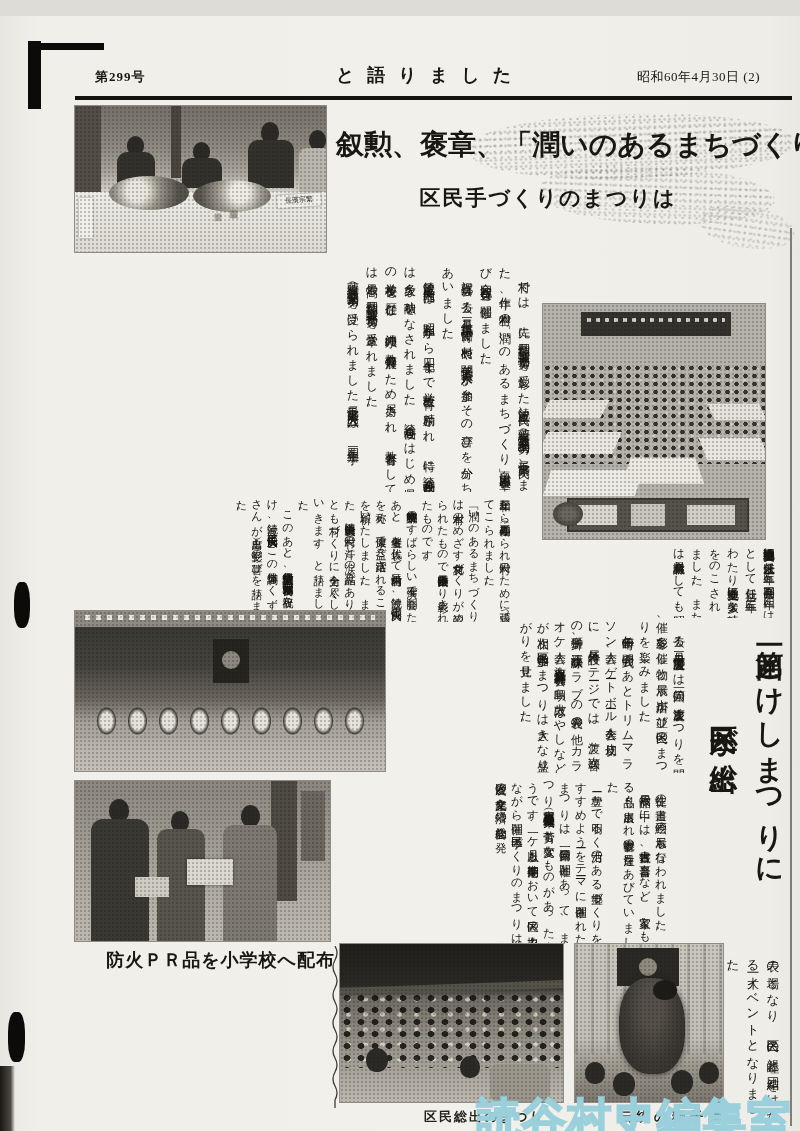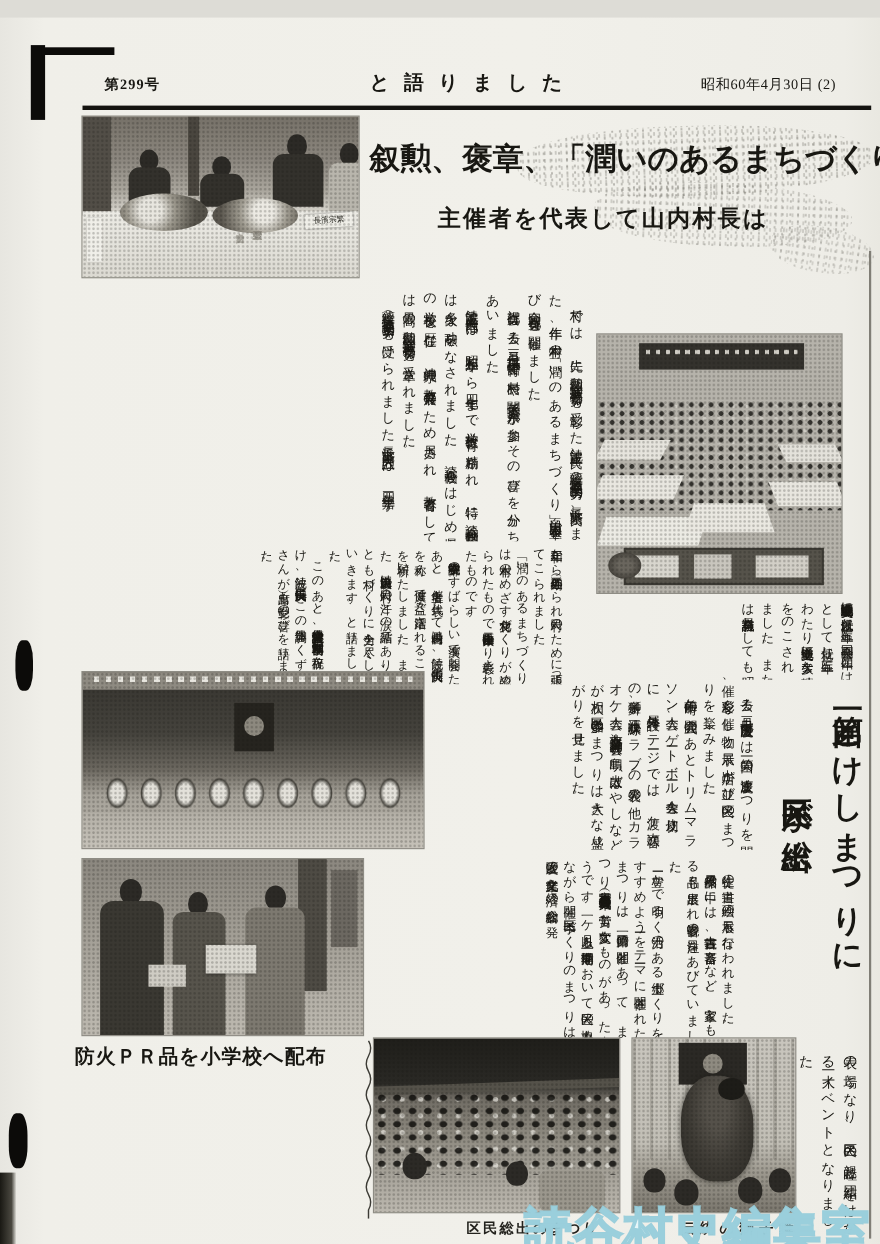--- a/index.html
+++ b/index.html
@@ -37,22 +37,22 @@
   .a1-band1 { top:243px; left:75px;  width:458px; height:233px; font-size:12px; line-height:19px; letter-spacing:1.4px; }
   .a1-under { top:524px; left:515px; width:263px; height:78px;  font-size:11.5px; line-height:18px; letter-spacing:0px; }
   .a1-band2 { top:476px; left:75px;  width:437px; height:130px; font-size:11px; line-height:15.5px; letter-spacing:0px; }
 
   .a2-hl1 { top:612px; left:690px; width:102px; height:310px; font-size:28px; font-weight:bold; letter-spacing:2px; line-height:46px; }
   .a2-hl1 .hl2 { padding-top:76px; }
   .a2-band1 { top:597px; left:388px; width:299px; height:160px; font-size:12px; line-height:17px; letter-spacing:1px; }
   .a2-band2 { top:758px; left:333px; width:336px; height:177px; font-size:11.5px; line-height:16px; letter-spacing:0.5px; }
   .a2-tail  { top:934px; left:715px; width:68px;  height:182px; font-size:12.5px; line-height:20px; letter-spacing:1.5px; }
 
-  .a3-headline { top:932px; left:68px; width:244px; font-size:18px; font-weight:bold; letter-spacing:1px;
-                 font-family:"Liberation Sans","DejaVu Sans",sans-serif; white-space:nowrap; }
+  .a3-headline { top:932px; left:91px; width:244px; font-size:18px; font-weight:bold; letter-spacing:1px;
+                 font-family:"Liberation Sans","DejaVu Sans",sans-serif; white-space:nowrap;text-align:right; }
   .a3-body { top:968px; left:78px; width:251px; height:125px; font-size:12.5px; line-height:17px; letter-spacing:0.5px; text-align:justify; }
   .wavy { top:930px; left:330px; }
 
   
   .ph { position:absolute; overflow:hidden; background:#b6b3ab; box-shadow:0 0 0 1px #8e8c84; }
   .ph::after { content:""; position:absolute; inset:0;
     background-image:radial-gradient(rgba(20,20,16,.22) 1px,transparent 1.25px);
     background-size:4px 4px; pointer-events:none; }
   .ph > div { position:absolute; }
   .blob { border-radius:50%; }
@@ -111,21 +111,21 @@
     <div class="nameplate" style="left:202px;top:88px;width:44px;height:13px;">長濱宗繁</div>
     <div class="ph-vlabel" style="left:152px;top:96px;font-size:9px;opacity:.75;height:48px;">藍綬褒章</div>
     <div class="ph-vlabel" style="left:136px;top:100px;font-size:8px;opacity:.6;height:46px;">交通安全功労</div>
     <div style="left:4px;top:92px;width:14px;height:40px;background:#f0efe9;box-shadow:0 0 2px rgba(0,0,0,.4);"></div>
   </div>
 
   <div class="abs stipple stip1"></div>
   <div class="abs stipple stip2"></div>
   <div class="abs stipple stip3"></div>
   <div class="abs a1-headline">叙勲、褒章、「潤いのあるまちづくり」</div>
-  <div class="abs a1-subhead">主催者を代表して山内村長は</div>
+  <div class="abs a1-subhead">区民手づくりのまつりは</div>
 
   <div class="abs vt a1-band1">
       <p>　村では、先に勲四等瑞宝章（教育功労）を受彰した饒波正喜氏、藍綬褒章（交通安全功労）の長浜宗繁氏、また、作年、本村の「潤いのあるまちづくり」自治大臣表章を喜び合同祝賀会を開催しました。</p>
       <p>　祝賀会は去る三月二七日読小体育館で村民や関係者三百人余が参加、その喜びを分かちあいました。</p>
       <p>　饒波正喜氏（七四）は、昭和五年から四七年まで学校教育に精励され、特に読谷高校創立には多大な功献をなされました。読谷高校をはじめ県内各高校の学校長を歴任し、沖縄県の教育発展のため尽力され、教育者としては最高の勲四等瑞宝章（教育功労）を受章されました。</p>
       <p>　藍綬褒章（交通安全功労）を受けられました長浜宗繁氏（六五）は、三四年嘉手</p>
     </div>
 
   <div class="ph" style="left:543px;top:288px;width:222px;height:235px;">
     <div style="inset:0;background:linear-gradient(180deg,#45423c 0%,#64615a 16%,#83granite 0,#84807a 32%,#9c988f 55%,#b0aca3 80%,#bab6ad 100%);"></div>

